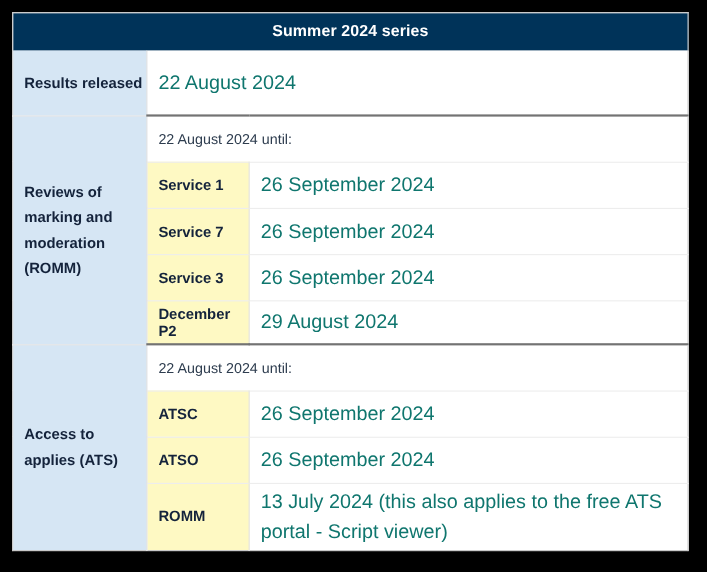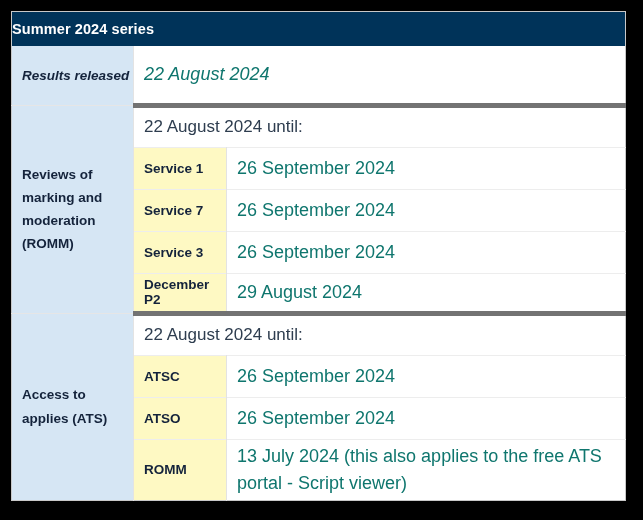--- a/index.html
+++ b/index.html
@@ -33,21 +33,21 @@
   #exam-timetable-table td, #exam-timetable-table th {
     padding: 0;
     margin: 0;
     vertical-align: middle;
   }
   .series-header {
     background: #003359;
     color: #ffffff;
     font-size: 14.5px;
     font-weight: bold;
-    text-align: left;
+    text-align: center;
     height: 34px;
     letter-spacing: .1px;
   }
   .cat-cell {
     background: #d6e6f4;
     color: #14233b;
     font-size: 13.5px;
     font-weight: bold;
     line-height: 1.72;
     padding: 0 0 0 10px !important;
@@ -68,26 +68,26 @@
     color: #0f766e;
     font-size: 18px;
     font-weight: normal;
     line-height: 1.5;
     padding: 0 12px 0 10px !important;
     border-top: 1px solid #ededed;
   }
   .until-cell {
     background: #ffffff;
     color: #2e3d4f;
-    font-size: 17px;
+    font-size: 13px;
     font-weight: normal;
     padding: 0 12px 0 10px !important;
-    border-top: 5px solid #737373;
+    border-top: 2px solid #737373;
   }
-  .no-top-border { border-top: none; font-style: italic; }
+  .no-top-border { border-top: none; }
 </style>
 </head>
 <body>
 
 <div id="page">
 
   <table id="exam-timetable-table">
     <colgroup>
       <col style="width:122px">
       <col style="width:93px">

